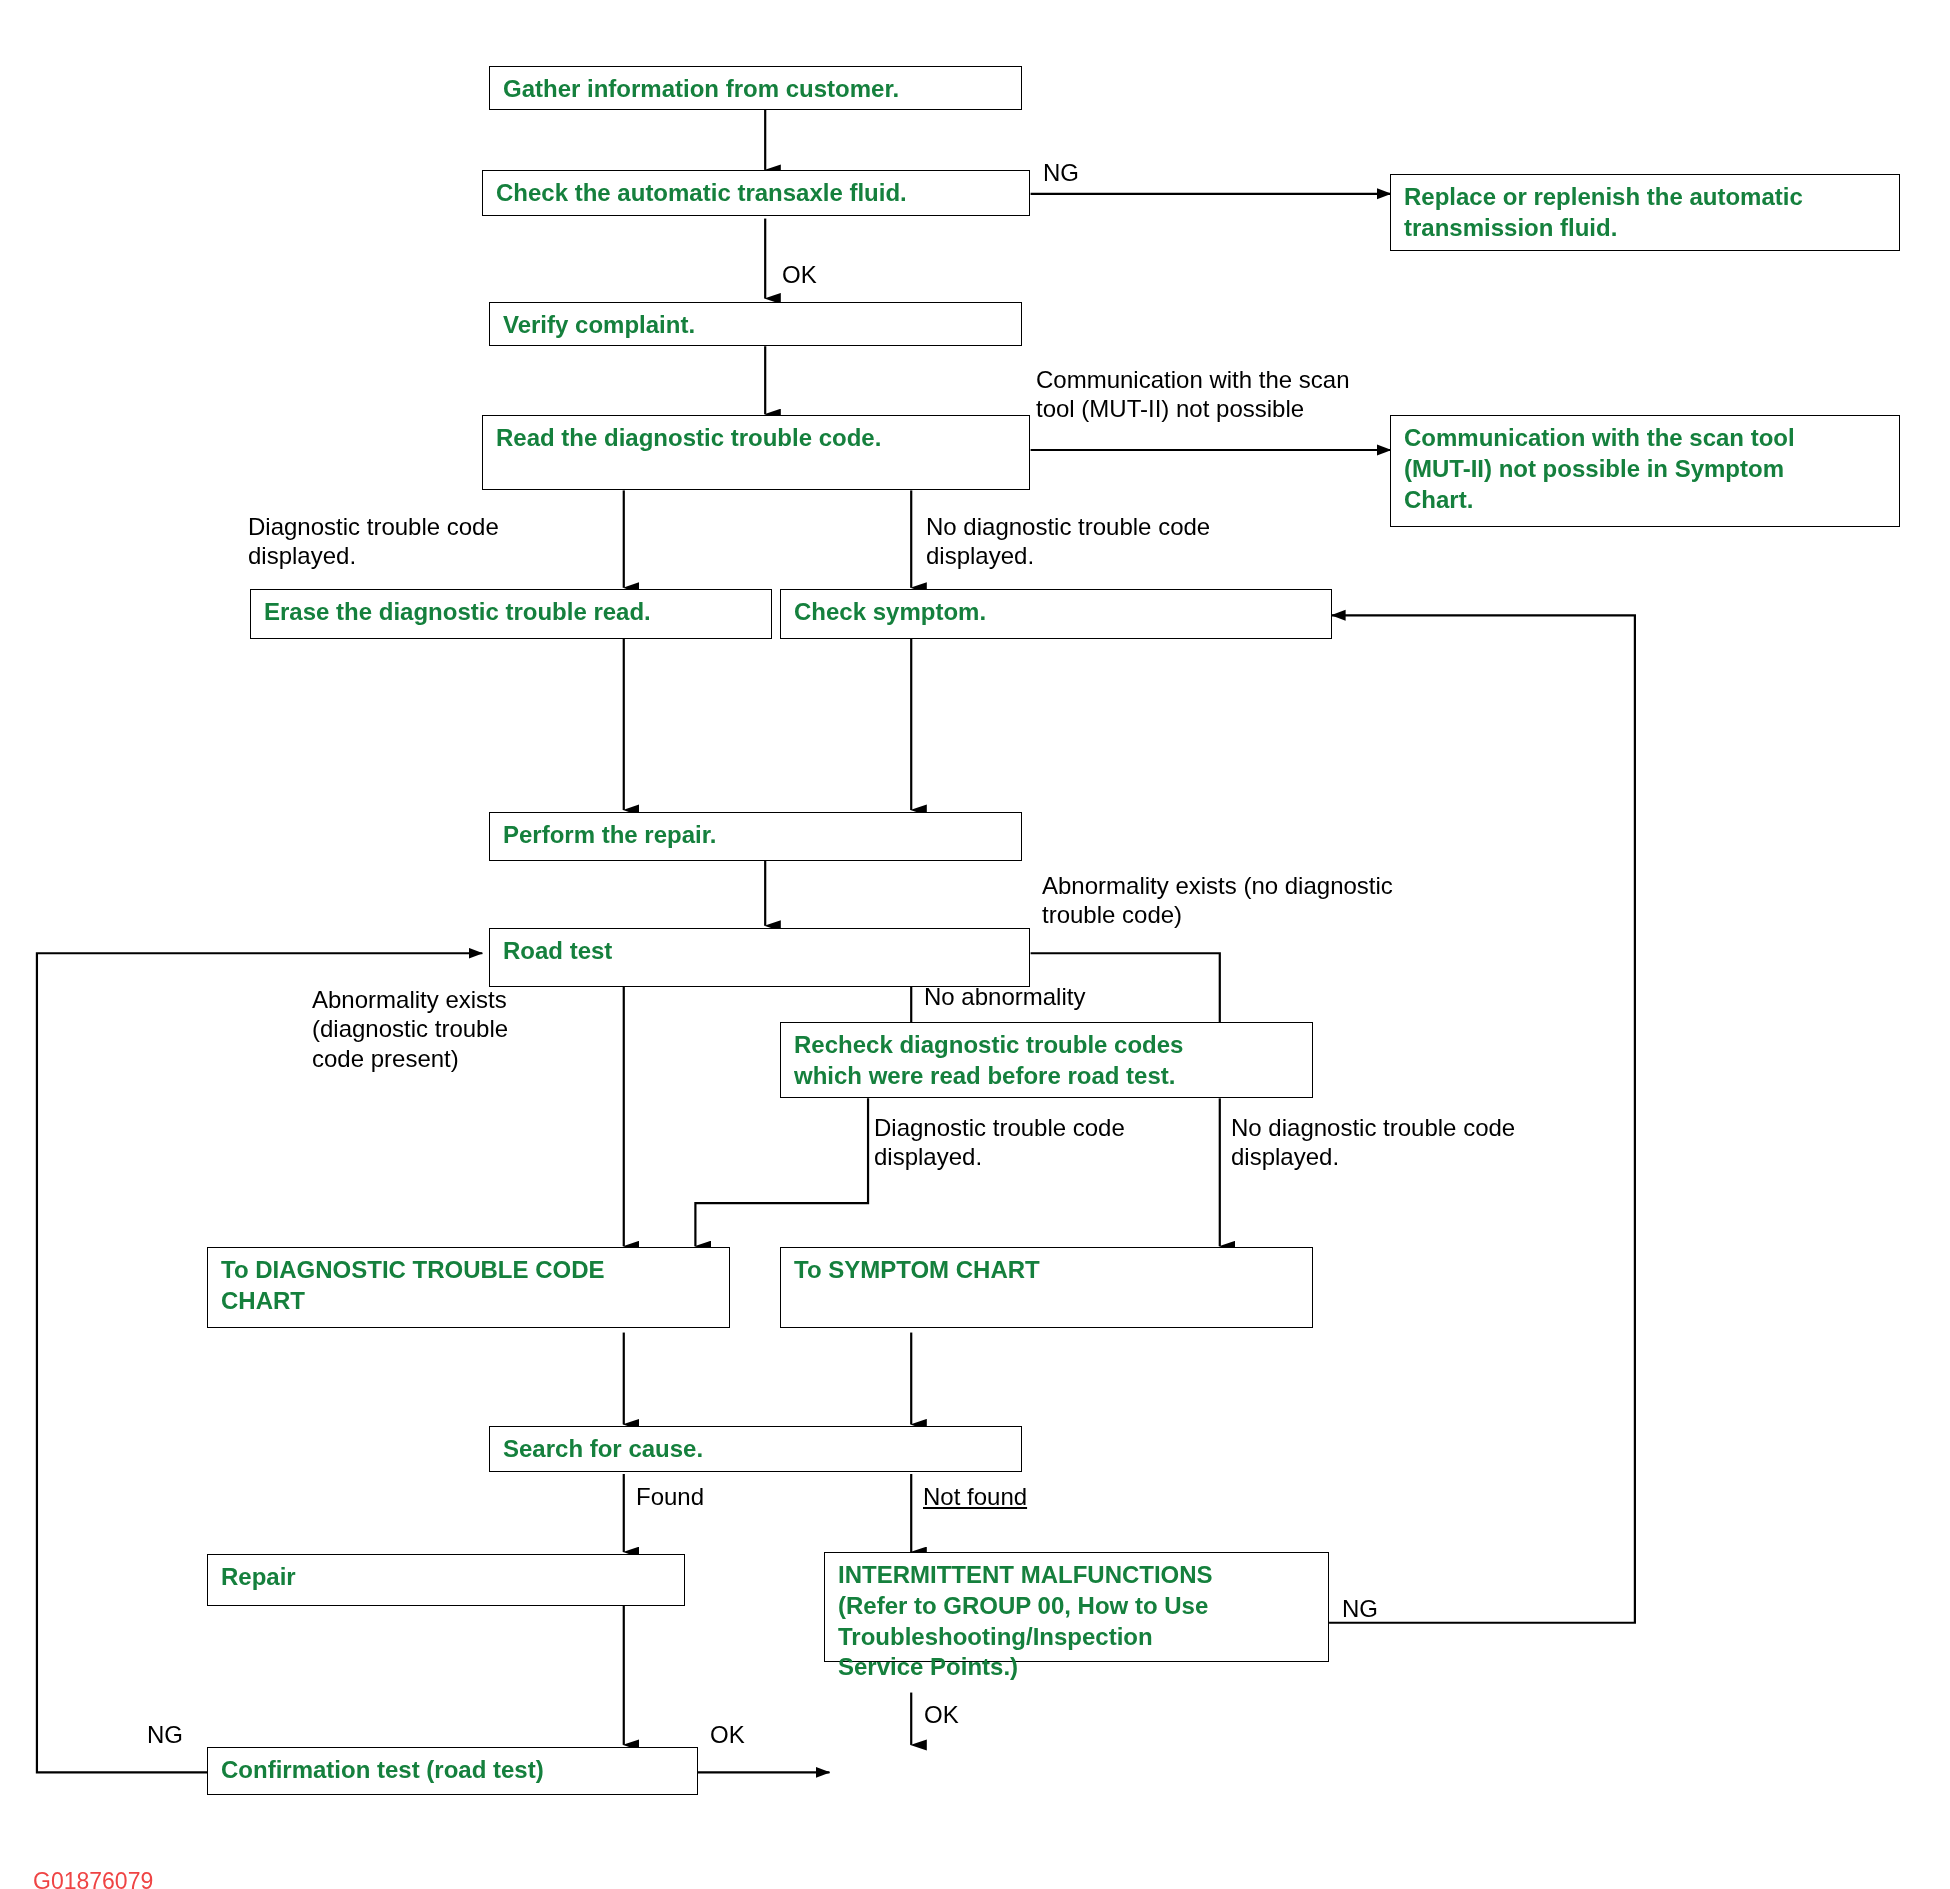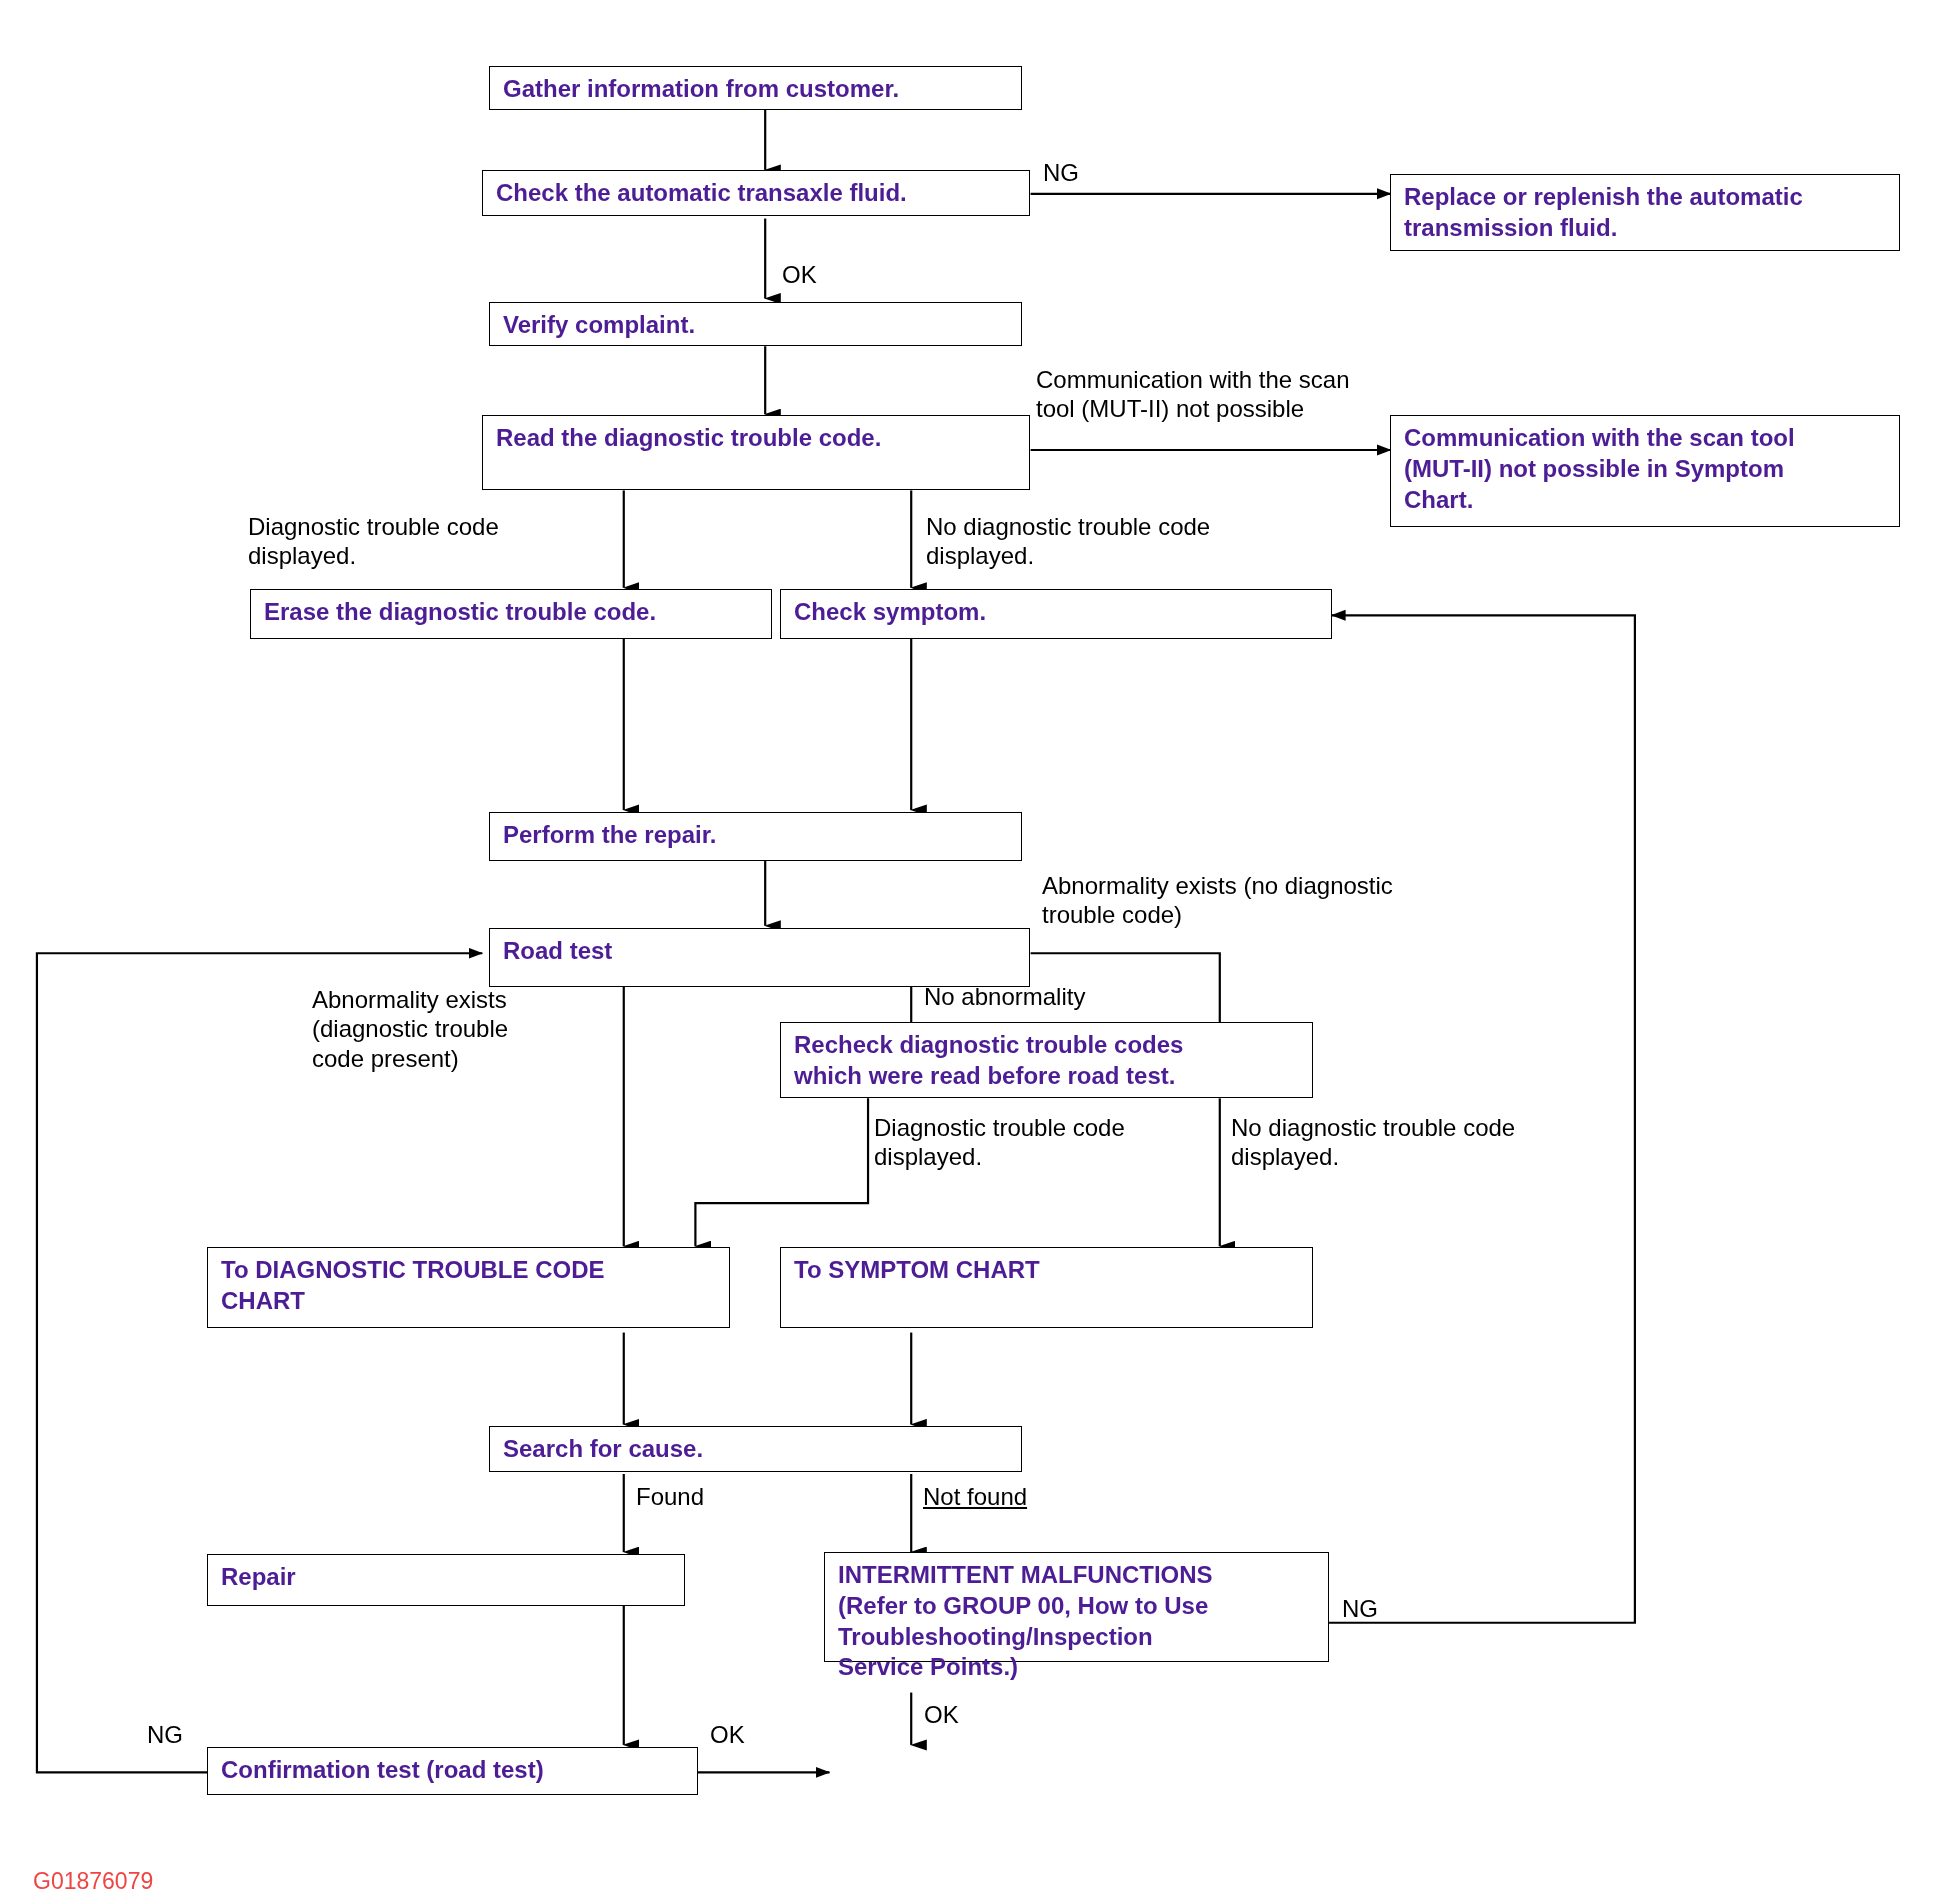--- a/index.html
+++ b/index.html
@@ -22,21 +22,21 @@
     height: 1890px;
   }
   .node {
     position: absolute;
     box-sizing: border-box;
     border: 1.8px solid #000000;
     background: #ffffff;
     font-weight: bold;
     font-size: 24px;
     line-height: 1.28;
-    color: #4c1d95;
+    color: #15803d;
     padding: 7.3px 11px 7.3px 13px;
     white-space: pre-line;
     z-index: 3;
   }
   .edge-label {
     position: absolute;
     font-weight: normal;
     font-size: 24px;
     line-height: 1.22;
     color: #000000;
@@ -127,21 +127,21 @@
 transmission fluid.</div>
 
   <div class="node" style="left:489px; top:302px; width:533px; height:44px;">Verify complaint.</div>
 
   <div class="node" style="left:482px; top:415px; width:548px; height:75px;">Read the diagnostic trouble code.</div>
 
   <div class="node" style="left:1390px; top:415px; width:510px; height:112px;">Communication with the scan tool
 (MUT-II) not possible in Symptom
 Chart.</div>
 
-  <div class="node" style="left:250px; top:589px; width:522px; height:50px;">Erase the diagnostic trouble code.</div>
+  <div class="node" style="left:250px; top:589px; width:522px; height:50px;">Erase the diagnostic trouble read.</div>
 
   <div class="node" style="left:780px; top:589px; width:552px; height:50px;">Check symptom.</div>
 
   <div class="node" style="left:489px; top:812px; width:533px; height:49px;">Perform the repair.</div>
 
   <div class="node" style="left:489px; top:928px; width:541px; height:59px;">Road test</div>
 
   <div class="node" style="left:780px; top:1022px; width:533px; height:76px;">Recheck diagnostic trouble codes
 which were read before road test.</div>
 

